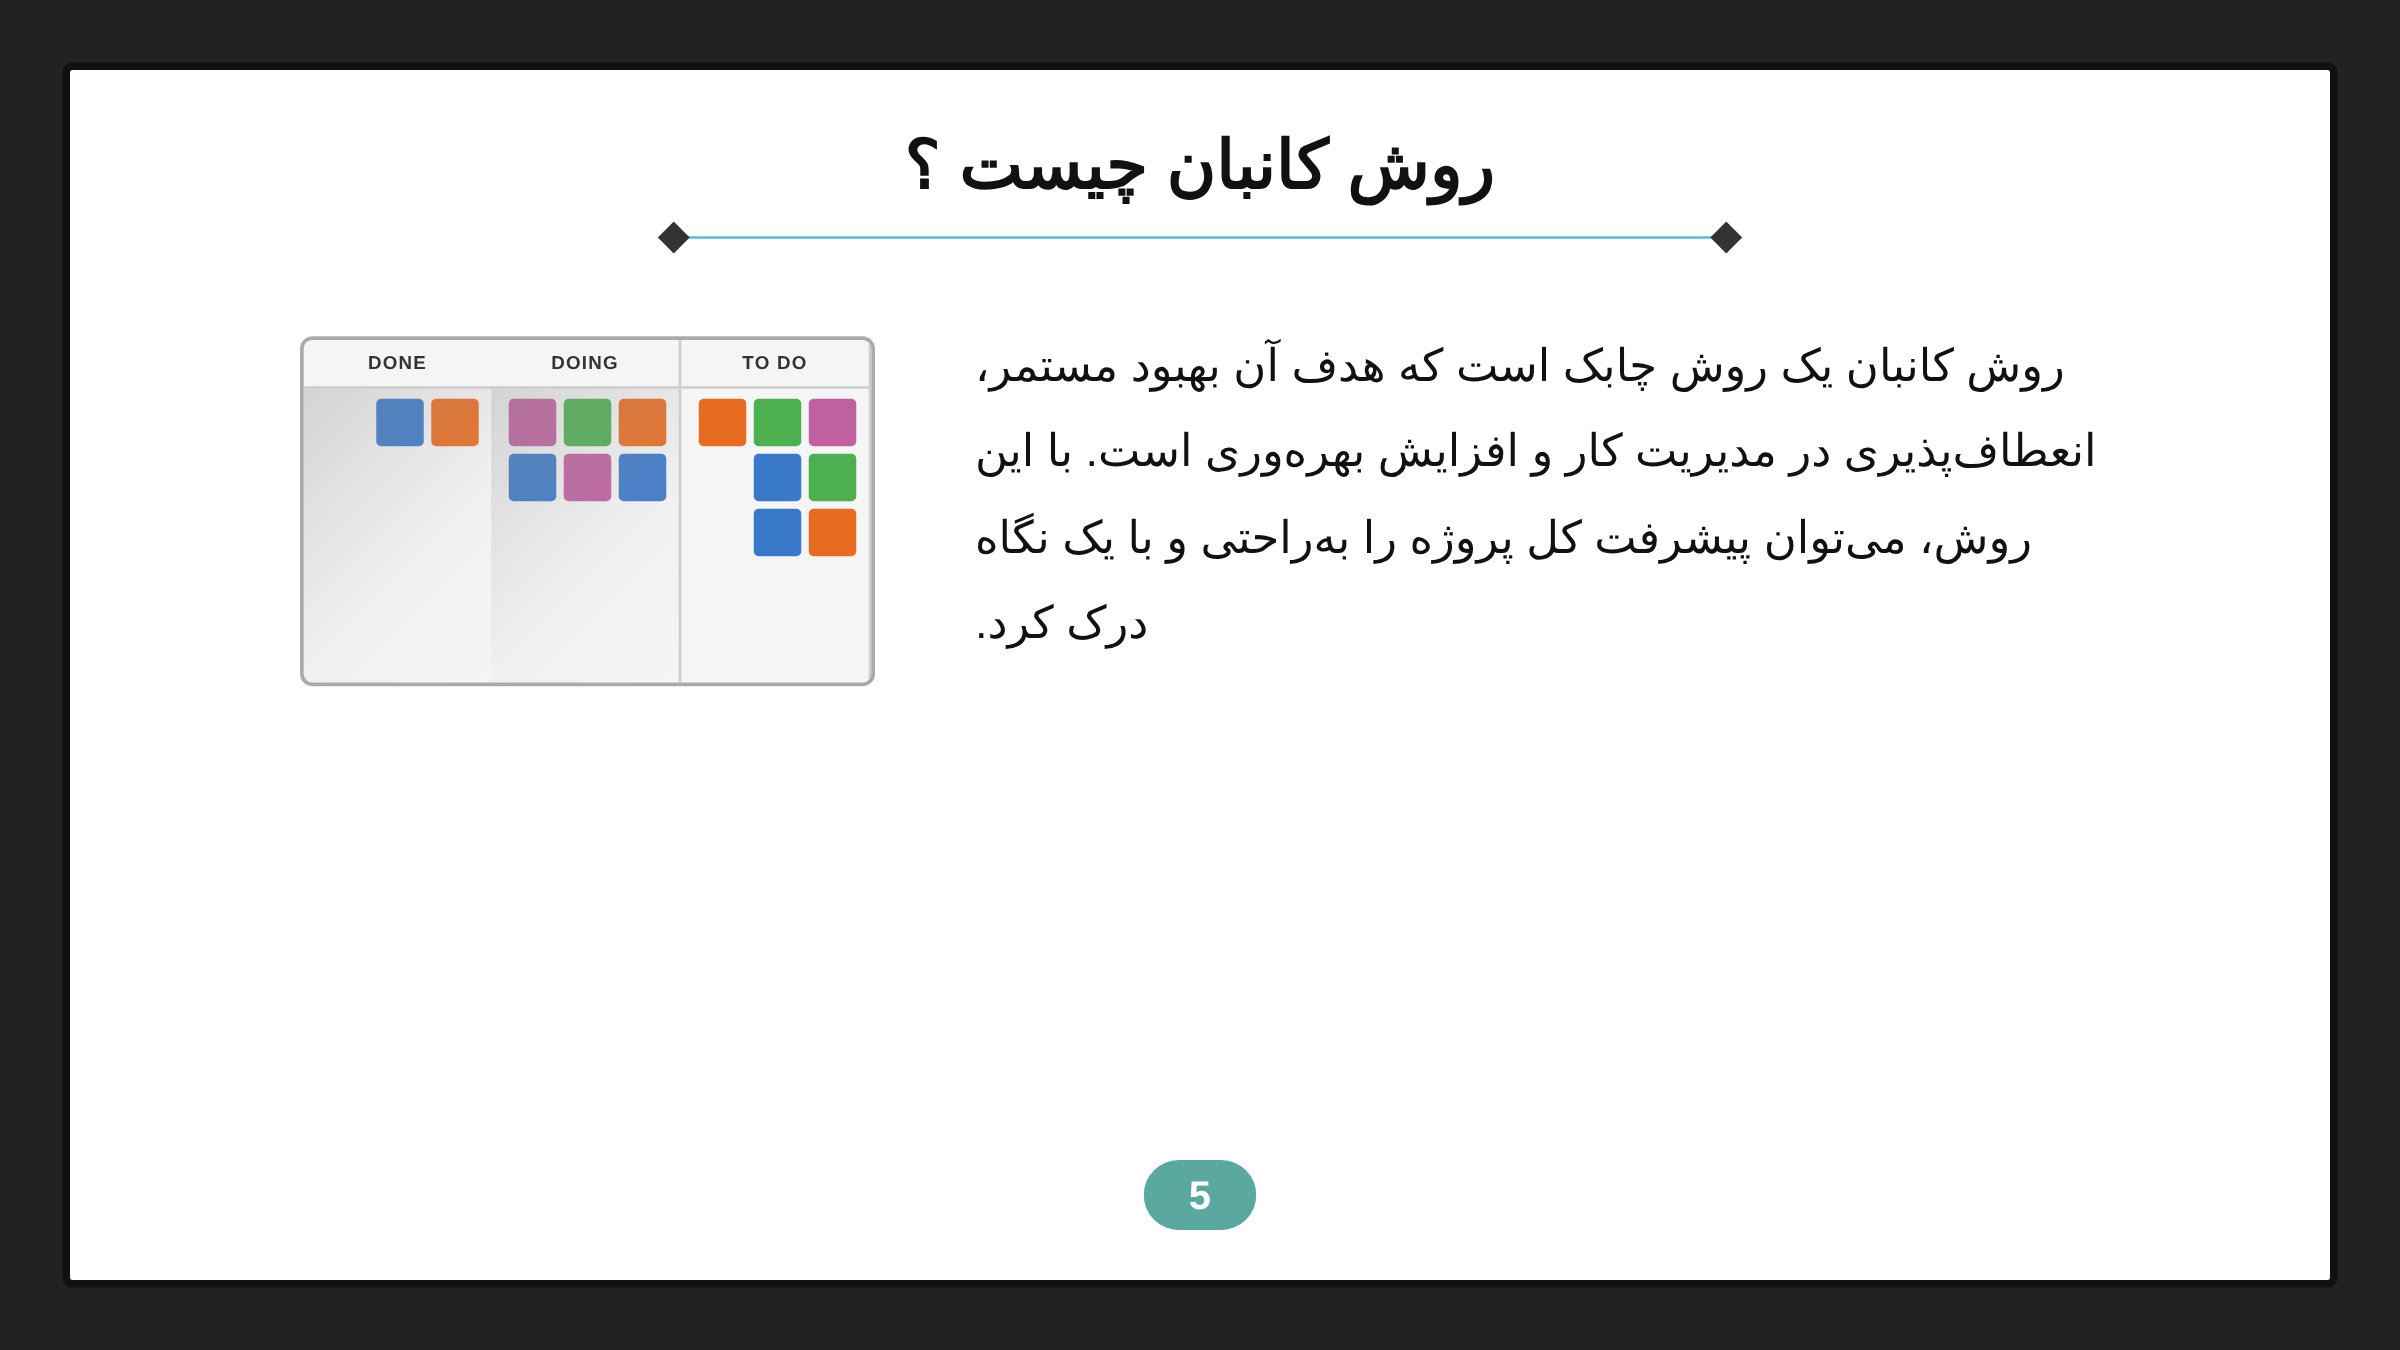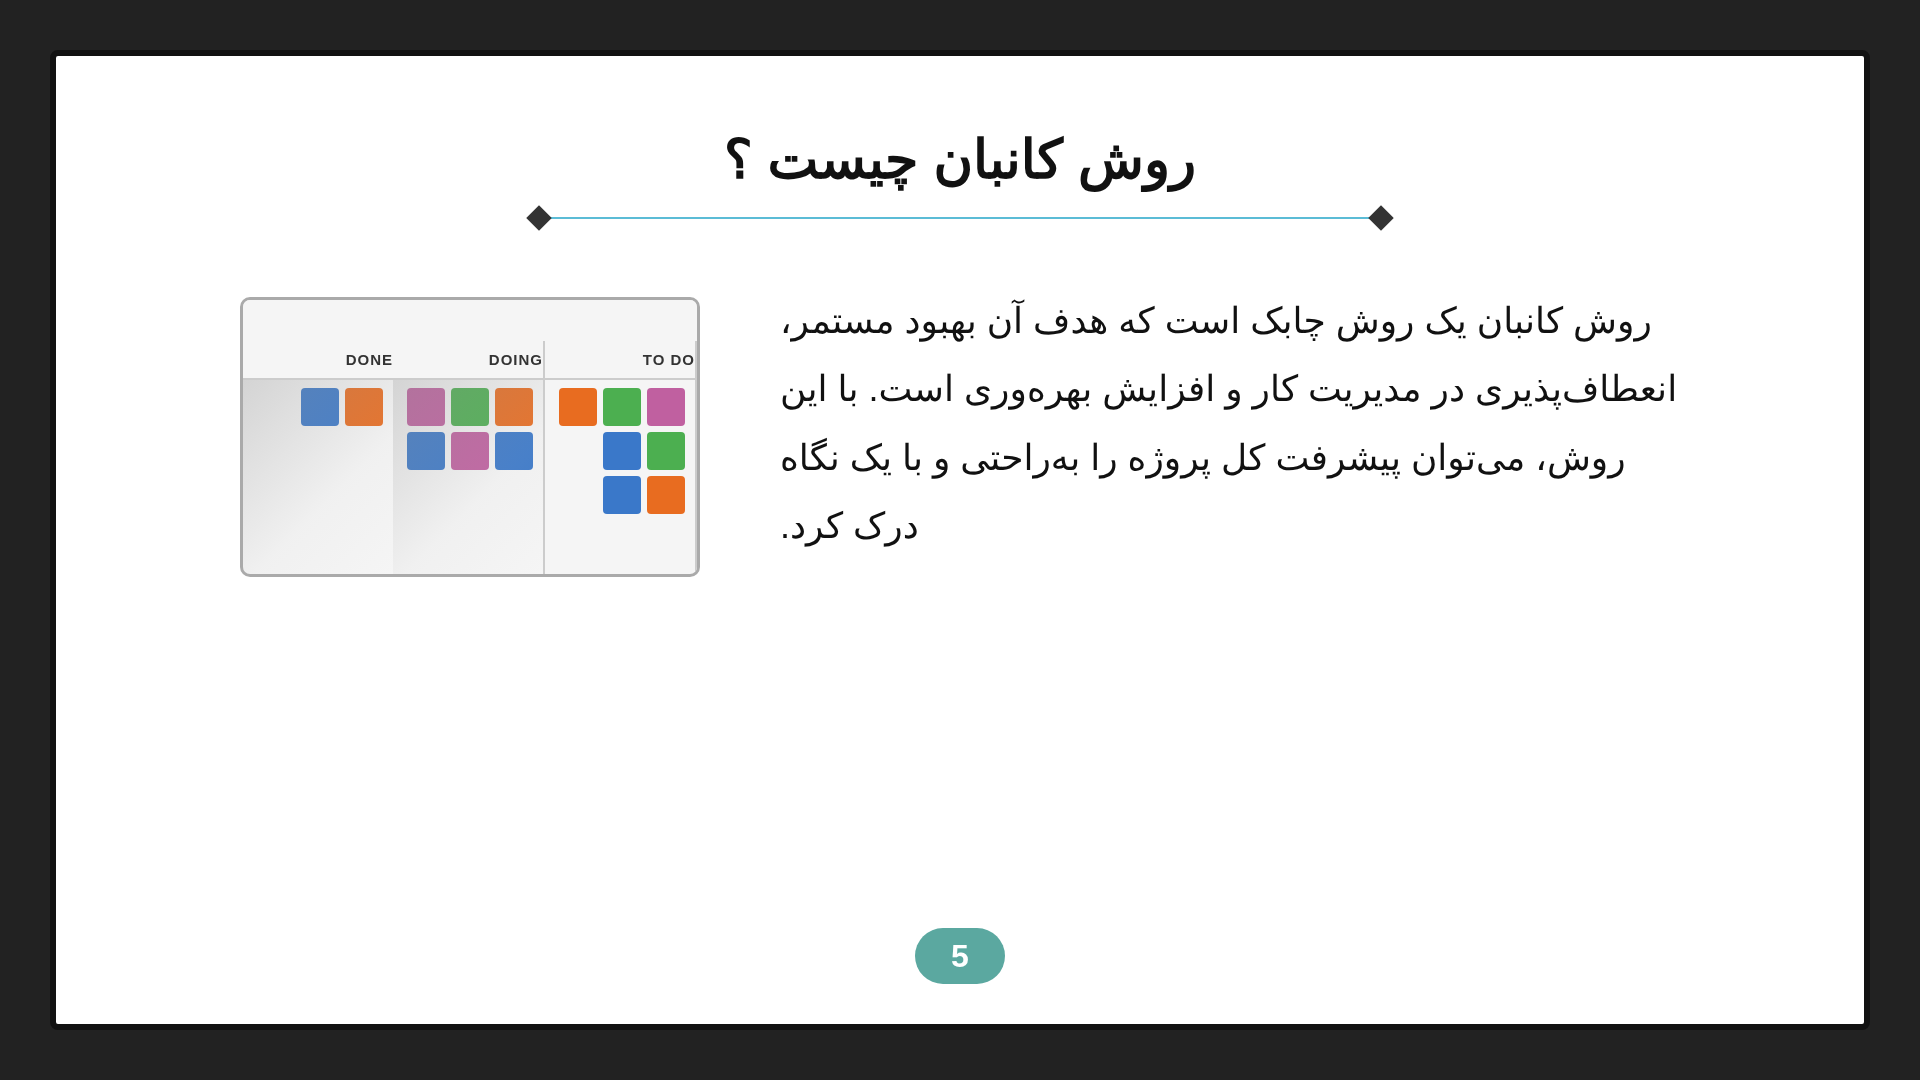--- a/index.html
+++ b/index.html
@@ -22,21 +22,21 @@
       border-radius: 8px;
       position: relative;
       overflow: hidden;
       display: flex;
       flex-direction: column;
       align-items: center;
     }
 
     
     .slide-title {
-      margin-top: 72px;
+      margin-top: 44px;
       font-size: 54px;
       font-weight: 900;
       color: #111;
       direction: rtl;
       font-family: 'Segoe UI', 'Arial', sans-serif;
       letter-spacing: 1px;
     }
 
     
     .divider-container {
@@ -103,28 +103,28 @@
 
     .kanban-header {
       display: flex;
       flex-direction: row;
       background: #f5f5f5;
       border-bottom: 2px solid #ccc;
     }
 
     .kanban-col-header {
       flex: 1;
+      text-align: center;
       font-size: 15px;
       font-weight: 700;
       color: #333;
       padding: 10px 0;
       border-right: 2px solid #ccc;
       letter-spacing: 1px;
       font-family: 'Arial', sans-serif;
-      margin-top: 41px;
     }
     .kanban-col-header:last-child {
       border-right: none;
     }
 
     .kanban-body {
       display: flex;
       flex-direction: row;
       flex: 1;
       position: relative;

